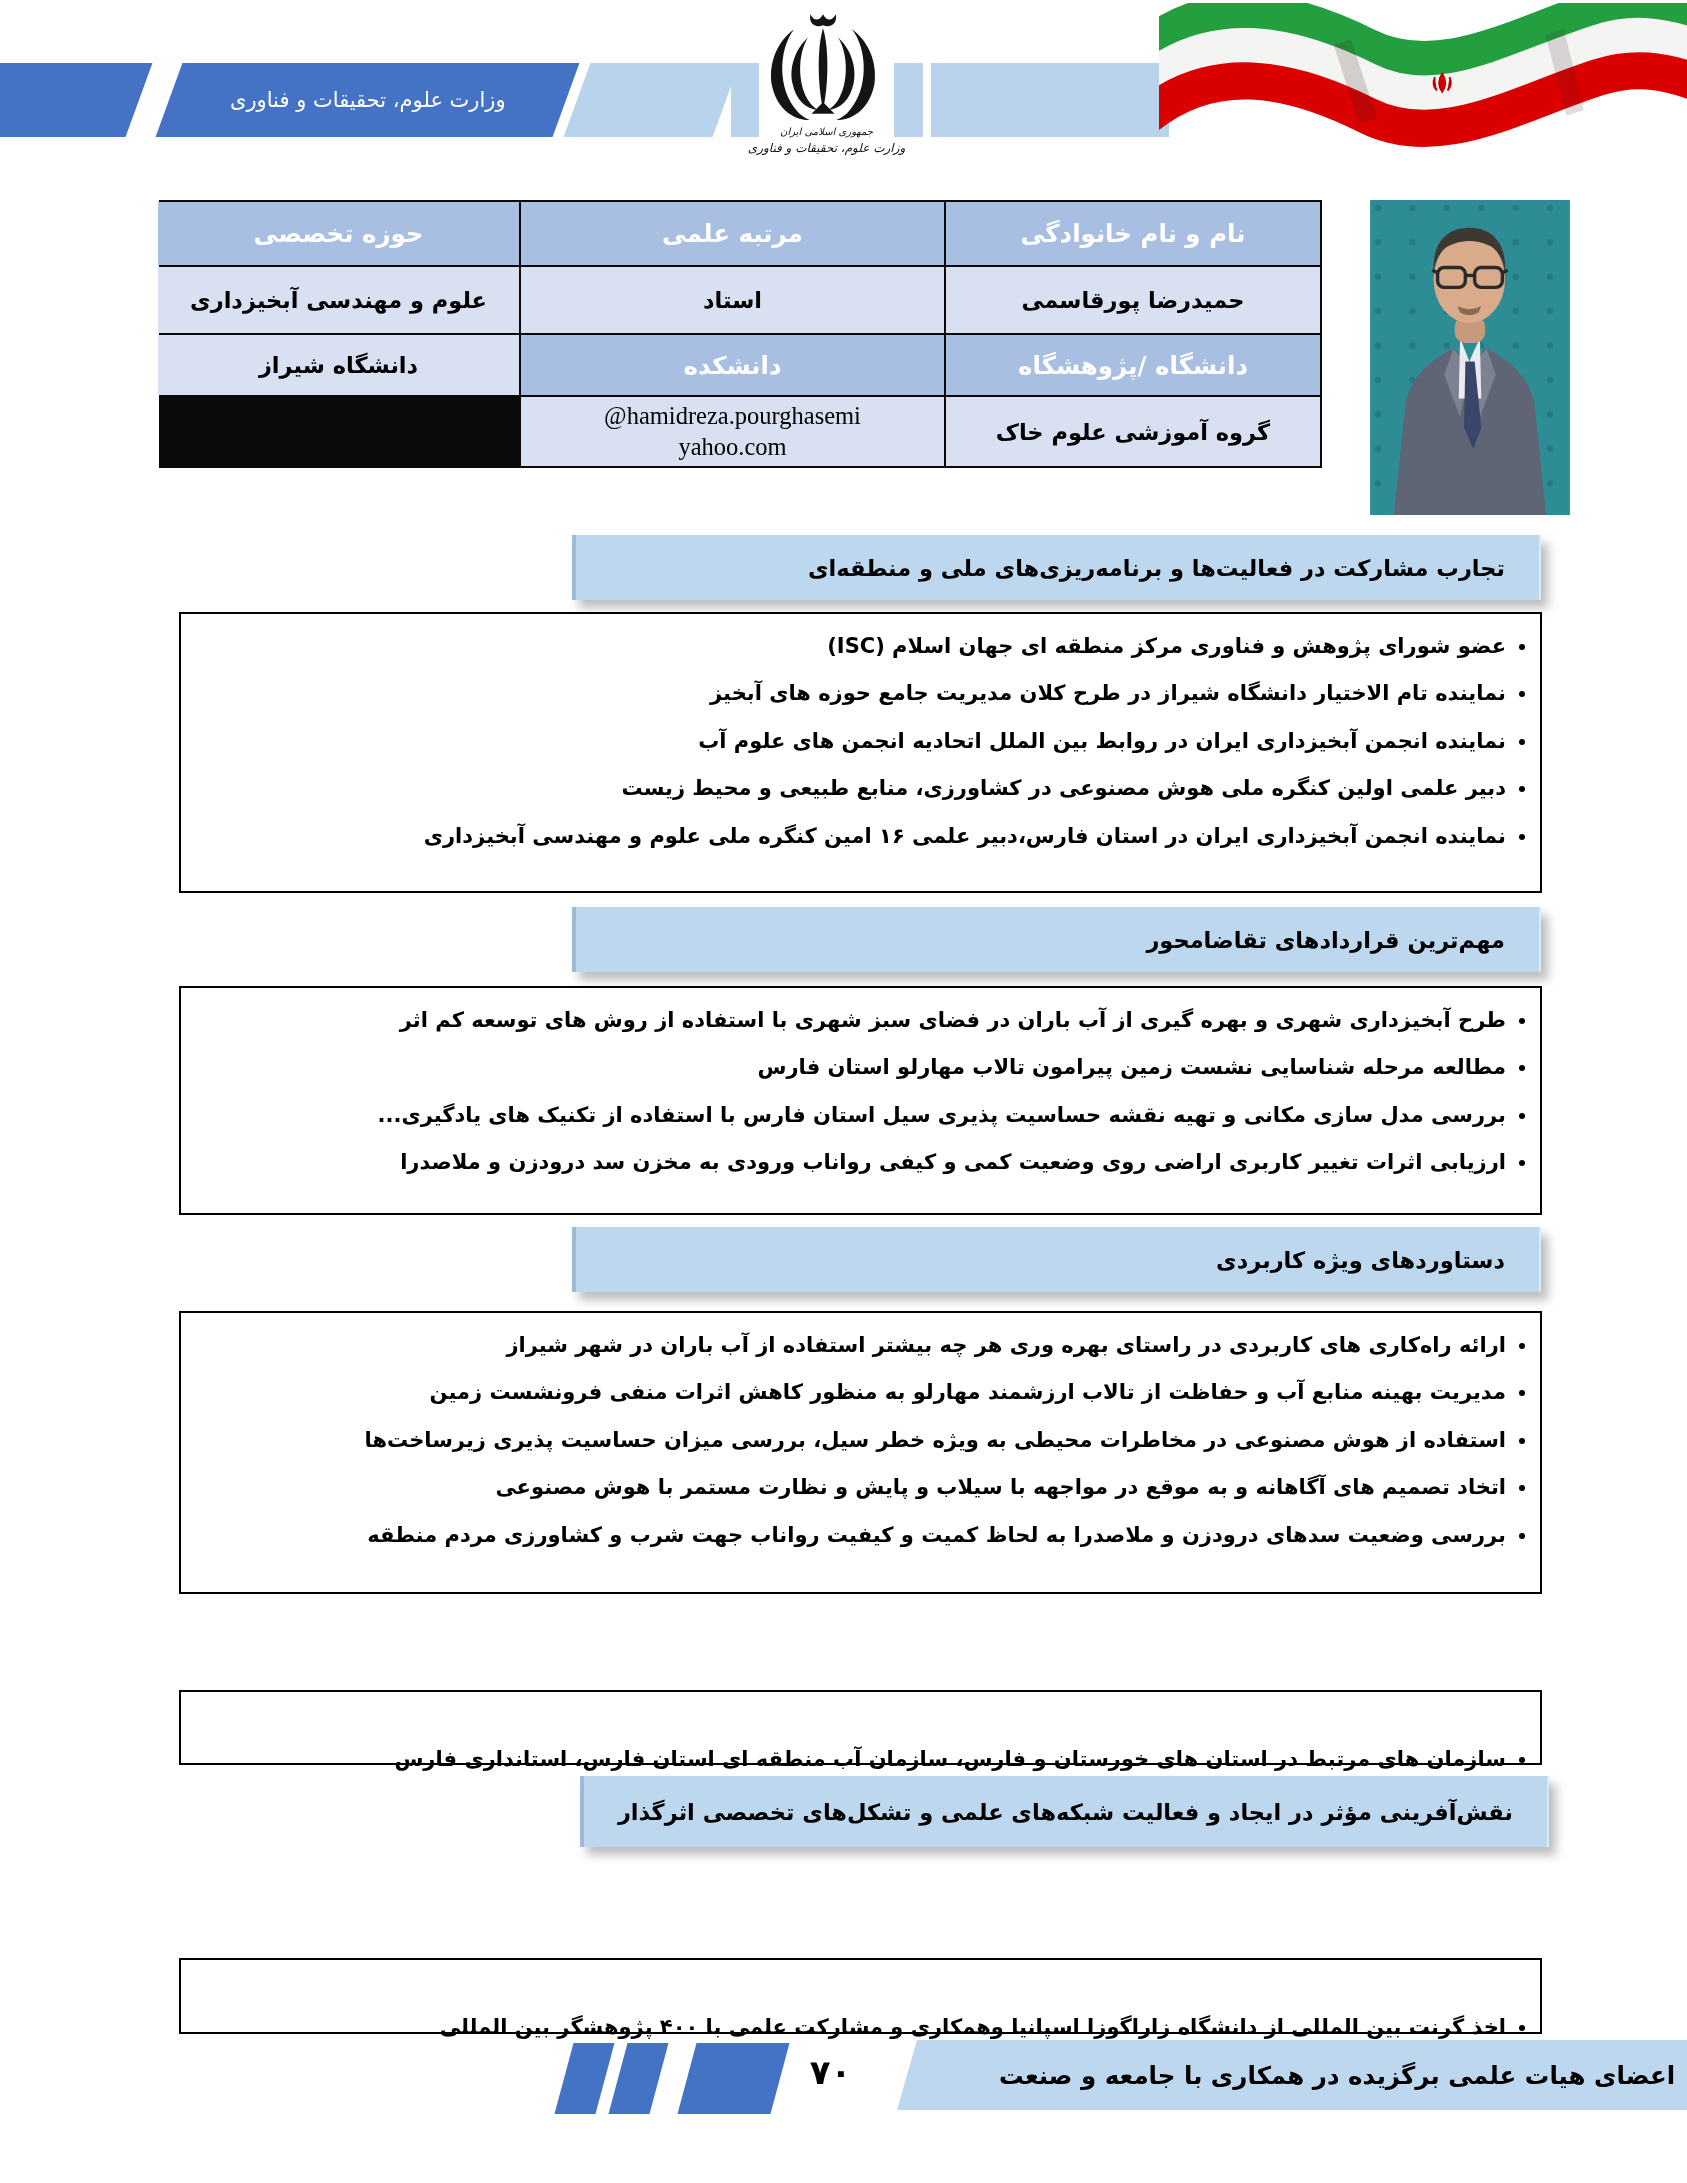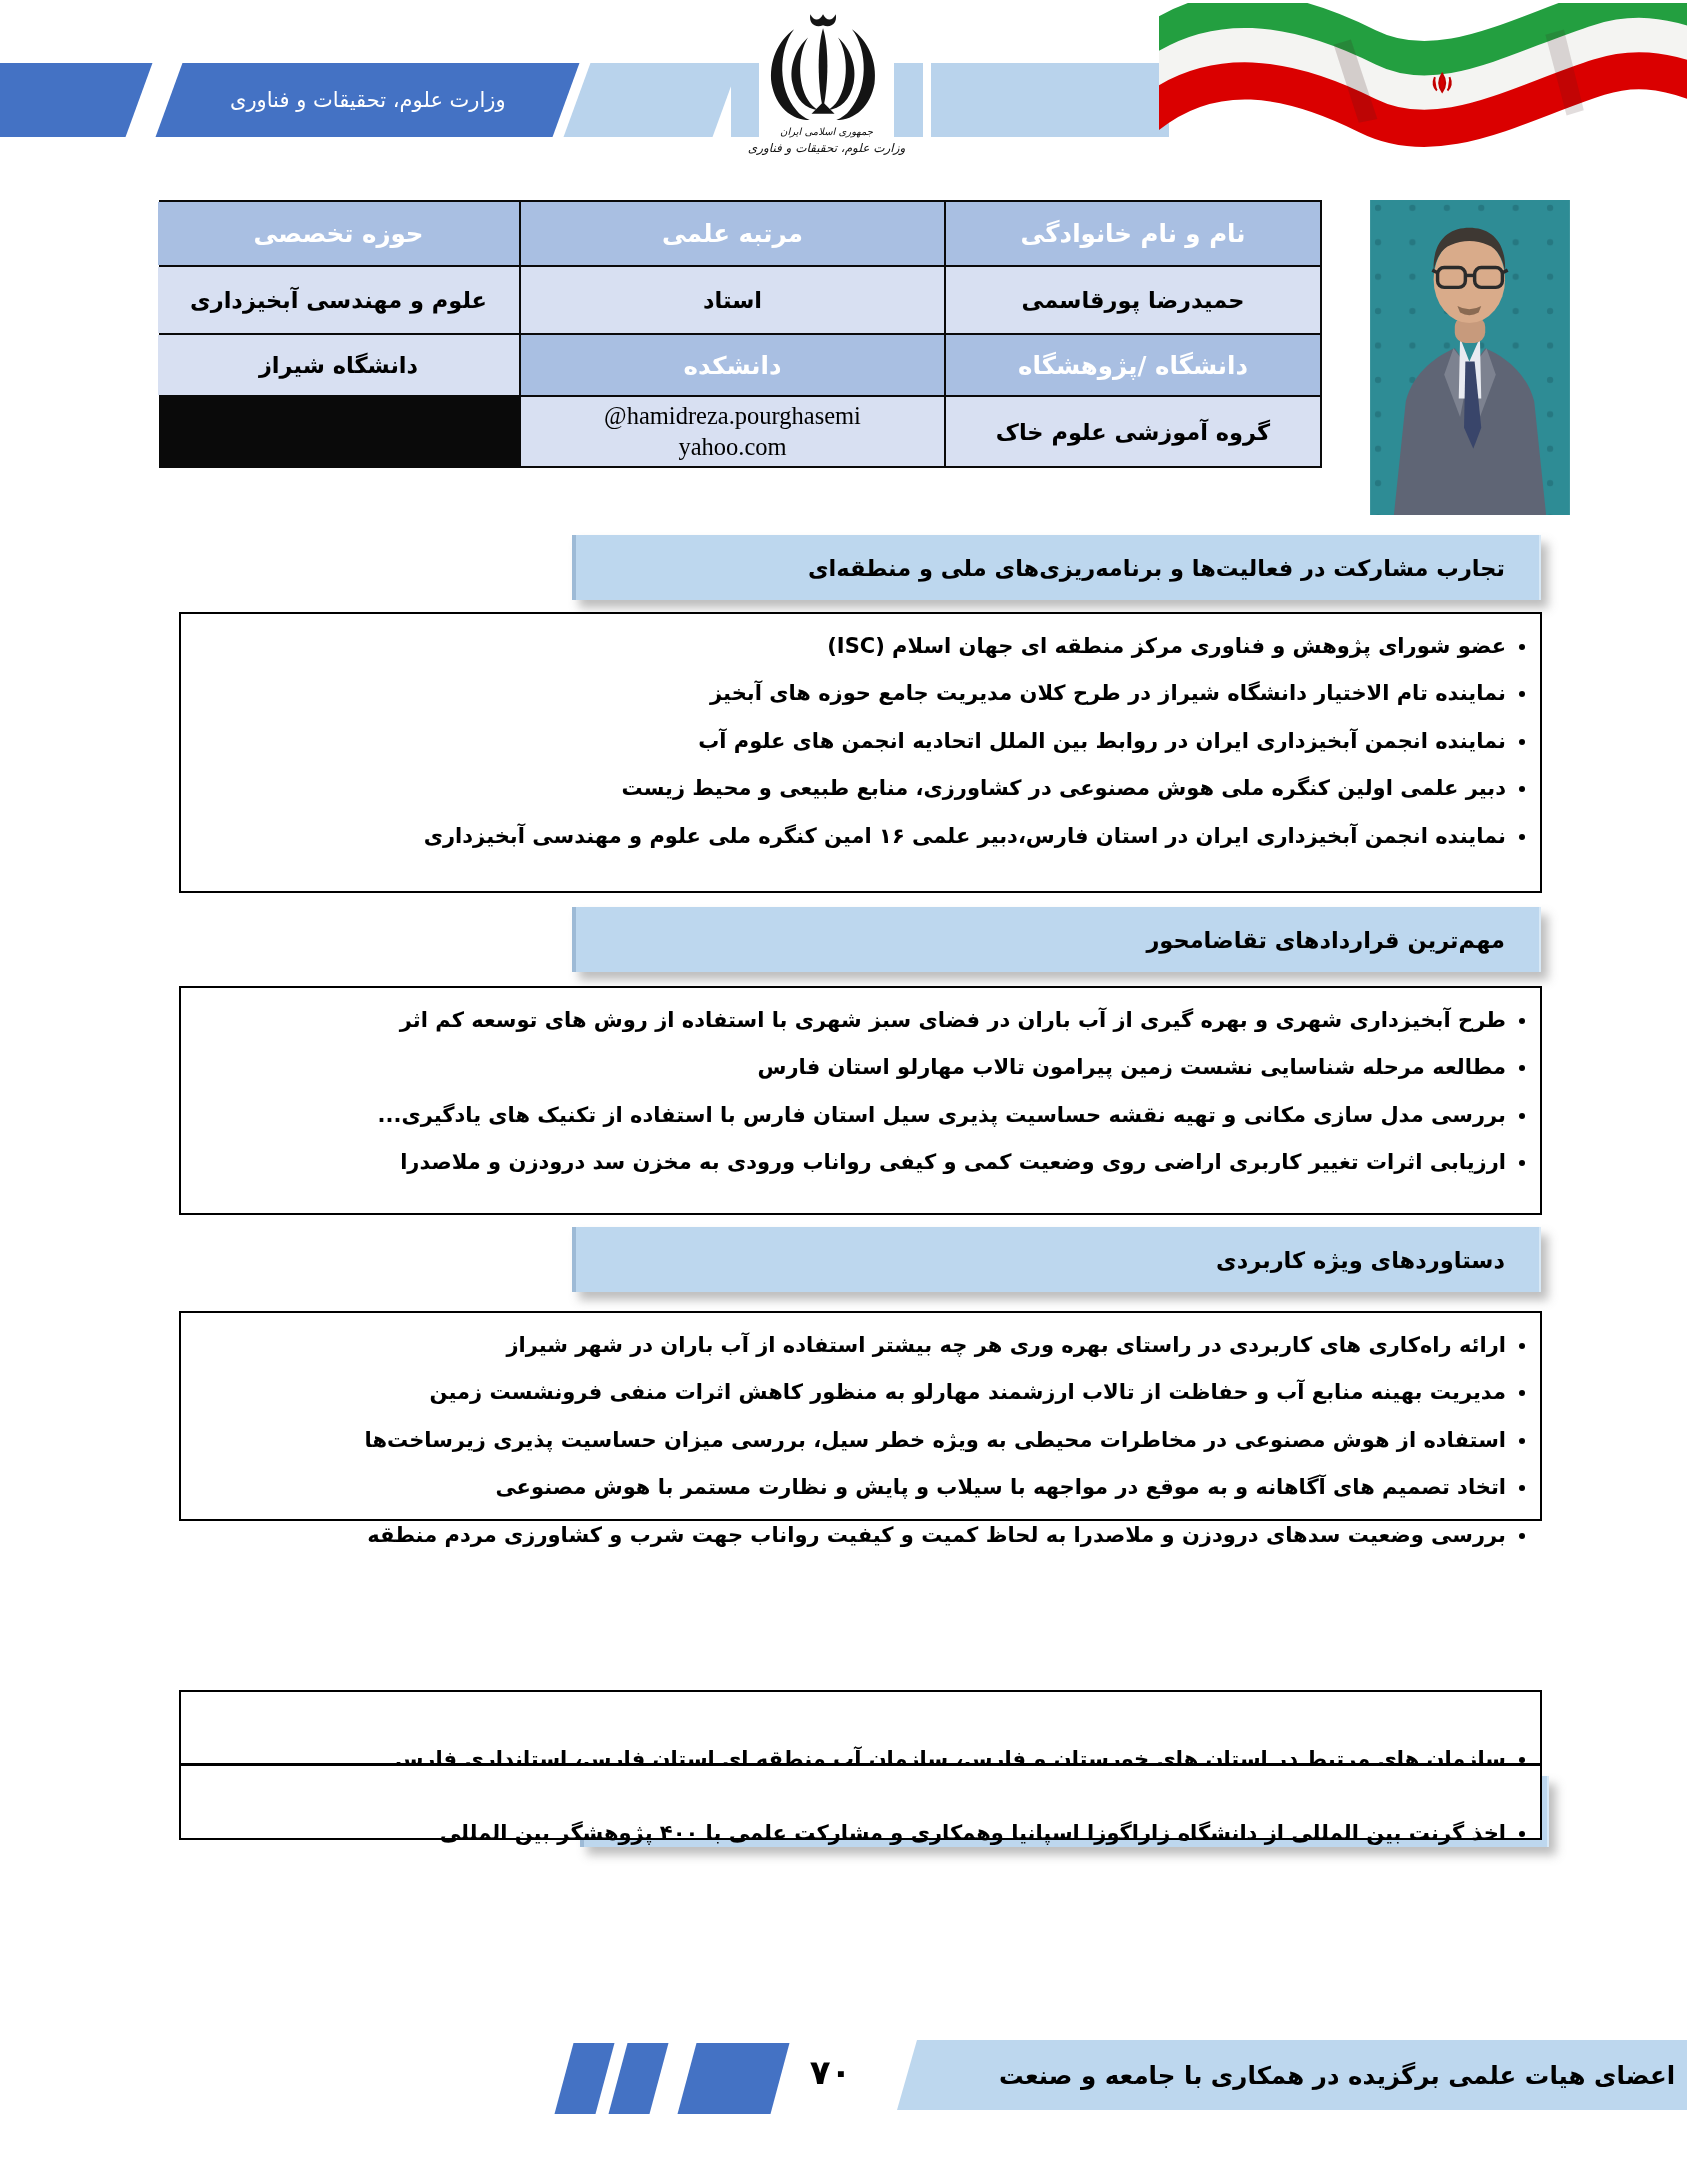--- a/index.html
+++ b/index.html
@@ -50,23 +50,23 @@
   .bar4 { top:1609px; }
   .bar5 { top:1776px; height:71px;margin-left:8px; }
 
   .box { position:absolute; left:179px; width:1363px; background:#ffffff;
     border:2.6px solid #000000; direction:rtl; }
   .box ul { margin:0; padding:17px 34px 10.6px 18.5px; list-style:disc; }
   .box li { font-size:21px; font-weight:bold; color:#000; line-height:1.45; margin-bottom:17px; }
   .box li:last-child { margin-bottom:0; }
   .box1 { top:612px;  height:281px; }
   .box2 { top:986px; height:229px; }
-  .box3 { top:1311px; height:210px; }
+  .box3 { top:1311px; height:283px; }
   .box4 { top:1690px; height:75px; }
-  .box5 { top:1764px; height:76px; }
+  .box5 { top:1958px; height:76px; }
   .box4 ul, .box5 ul { padding-top:14.6px;margin-top:37px; }
 
   
   .fshape { position:absolute; top:2043px; height:71px; background:#4472c4; transform:skewX(-15deg); }
   .f1 { left:564px;  width:41px; }
   .f2 { left:618px;  width:41px; }
   .f3 { left:687px; width:93px; }
   .fpage { position:absolute; left:781px; top:2052px; width:99px; text-align:center;
     font-size:34px; font-weight:bold; color:#000; }
   .fbar { position:absolute; left:897px; top:2040px; width:834px; height:70px; background:#bdd7ee;

